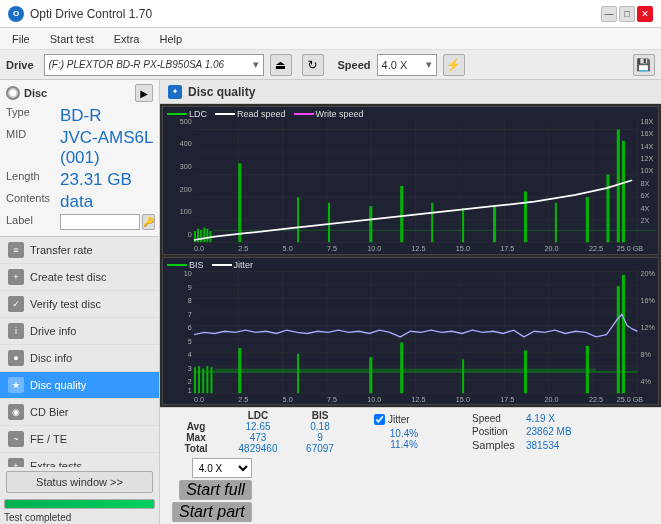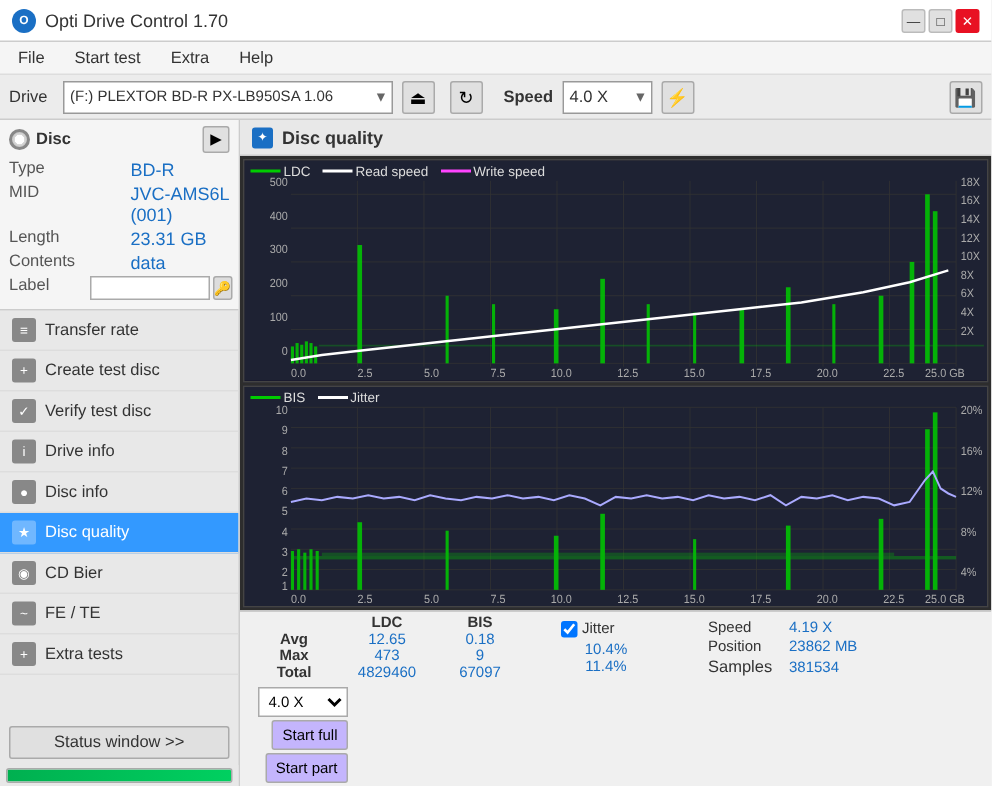--- a/index.html
+++ b/index.html
@@ -61,21 +61,21 @@
     
     .drive-toolbar {
       background: #ececec;
       border-bottom: 1px solid #ccc;
       display: flex;
       align-items: center;
       gap: 6px;
       padding: 3px 6px;
       height: 30px;
     }
-    .drive-label { font-size: 11px; font-weight: normal; color: #333; margin-right: 4px; }
+    .drive-label { font-size: 11px; font-weight: bold; color: #333; margin-right: 4px; }
     .drive-select {
       display: flex; align-items: center;
       background: white; border: 1px solid #999;
       height: 22px; padding: 0 4px;
       font-size: 11px; color: #333;
       flex: 1; max-width: 220px;
     }
     .toolbar-btn {
       width: 22px; height: 22px;
       background: #e0e0e0;
@@ -118,21 +118,21 @@
       border: 2px solid #888;
       background: radial-gradient(circle at 50% 50%, white 3px, #ddd 3px, #bbb 6px, white 6px);
       display: inline-block;
     }
     .disc-label { font-size: 11px; font-weight: bold; color: #333; }
     .disc-info-row {
       display: flex; 
       gap: 2px; margin-bottom: 2px;
     }
     .disc-info-key { color: #555; width: 52px; flex-shrink: 0; }
-    .disc-info-val { color: #1a6fc4; font-size: 12px; margin-left: 27px; }
+    .disc-info-val { color: #1a6fc4; font-size: 17px; }
     .disc-label-input {
       border: 1px solid #aaa;
       height: 16px; width: 80px;
       font-size: 10px; padding: 0 2px;
       background: white;
     }
     .disc-edit-btn {
       width: 16px; height: 16px;
       background: #ddd; border: 1px solid #aaa;
       border-radius: 2px; cursor: pointer;
@@ -269,27 +269,28 @@
     .stats-cell {
       font-size: 10px;
       color: #333;
       text-align: center;
       min-width: 60px;
     }
     .stats-cell.blue { color: #1a6fc4; }
     .stats-cell.header { font-weight: bold; color: #333; }
     .action-btn {
       height: 20px;
-      background: #c4b5fd;
+      background: #a3a3a3;
       border: 1px solid #aaa;
       border-radius: 2px;
-      font-size: 10px;
+      font-size: 16px;
       cursor: pointer;
       padding: 0 6px;
       white-space: nowrap;
+      font-style: italic;
     }
     .speed-dropdown {
       height: 20px;
       background: white;
       border: 1px solid #aaa;
       font-size: 10px;
       padding: 0 2px;
       width: 60px;
     }
   </style>
@@ -313,21 +314,21 @@
 <div class="menu-bar">
   <span class="menu-item">File</span>
   <span class="menu-item">Start test</span>
   <span class="menu-item">Extra</span>
   <span class="menu-item">Help</span>
 </div>
 
 <div class="drive-toolbar">
   <span class="drive-label">Drive</span>
   <div class="drive-select">
-    <span style="font-size:10px; overflow:hidden; white-space:nowrap;">(F:) PLEXTOR BD-R  PX-LB950SA 1.06</span>
+    <span style="font-size:10px; overflow:hidden; white-space:nowrap;font-style:italic;">(F:) PLEXTOR BD-R  PX-LB950SA 1.06</span>
     <span style="margin-left:auto; color:#666;">▾</span>
   </div>
   <div class="toolbar-btn" title="Eject">⏏</div>
   <div class="toolbar-btn" title="Refresh" style="margin-left:4px;">↻</div>
   <span class="speed-label">Speed</span>
   <div class="drive-select" style="max-width:60px;">
     <span>4.0 X</span>
     <span style="margin-left:auto; color:#666;">▾</span>
   </div>
   <div class="toolbar-btn">⚡</div>
@@ -408,20 +409,21 @@
 
     <div class="status-btn">
       <span>Status window &gt;&gt;</span>
     </div>
 
     <div class="progress-container">
       <div class="progress-bar">
         <div class="progress-fill" style="width:100%;"></div>
       </div>
     </div>
+    <div class="status-text">Test completed</div>
 
   </div>
 
   <div class="right-panel">
 
     <div class="right-panel-header">
       <div class="panel-icon">✦</div>
       <span class="panel-title">Disc quality</span>
     </div>
 

